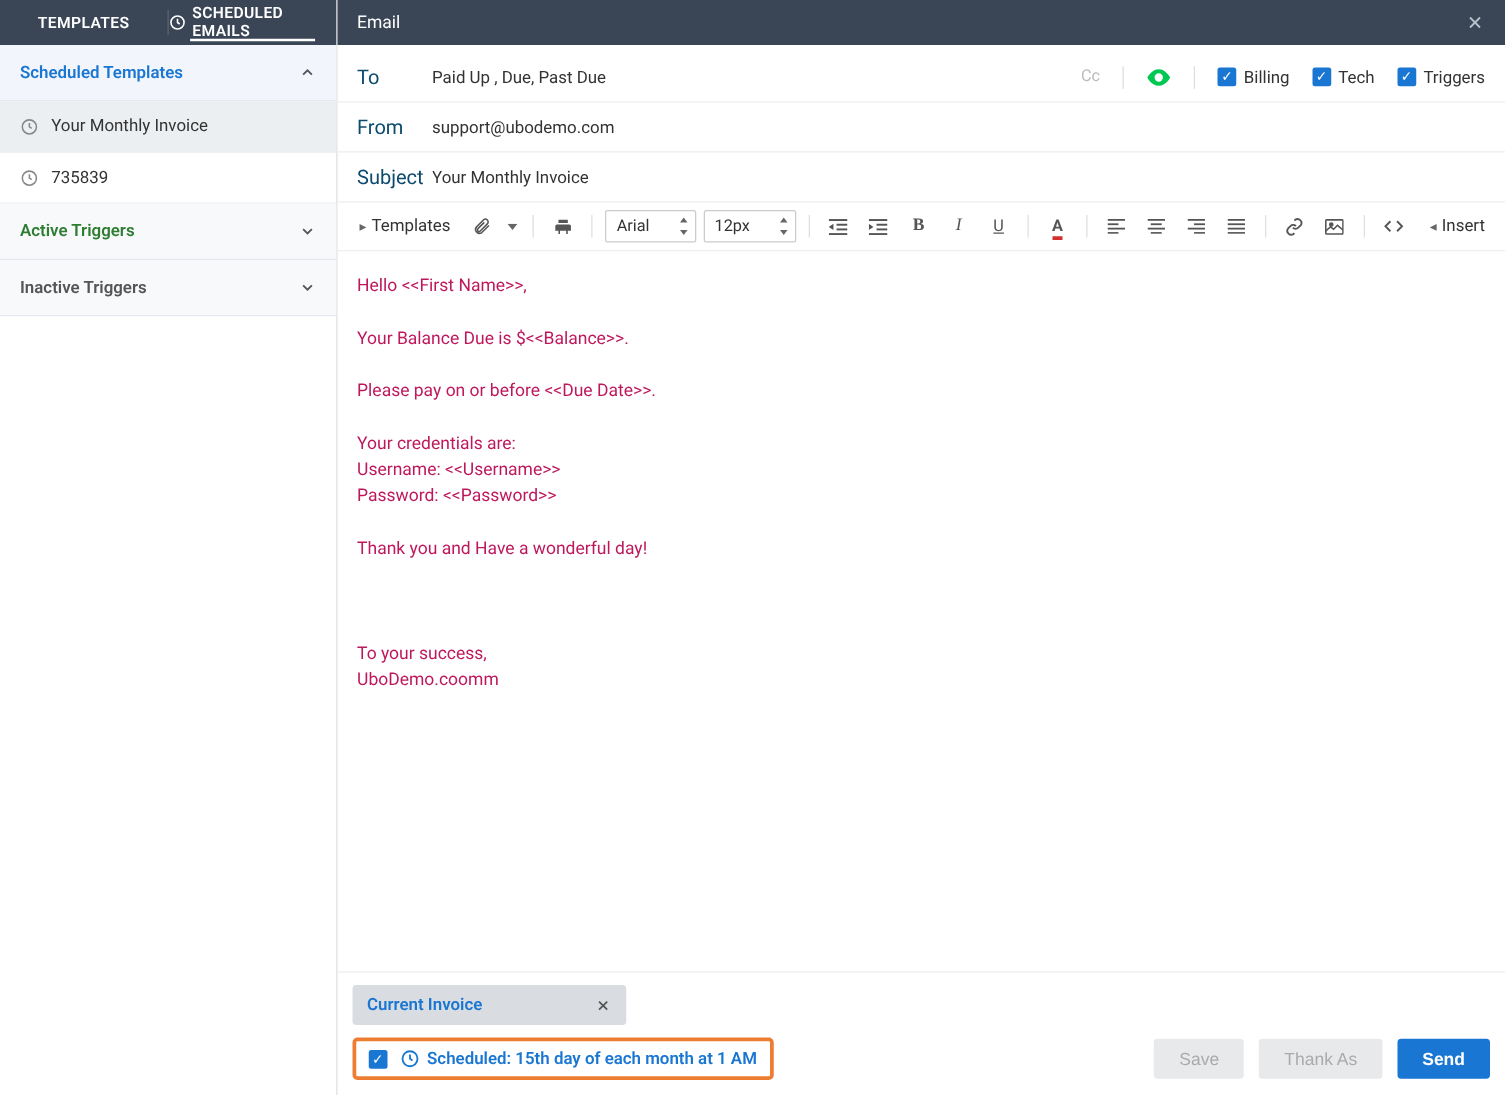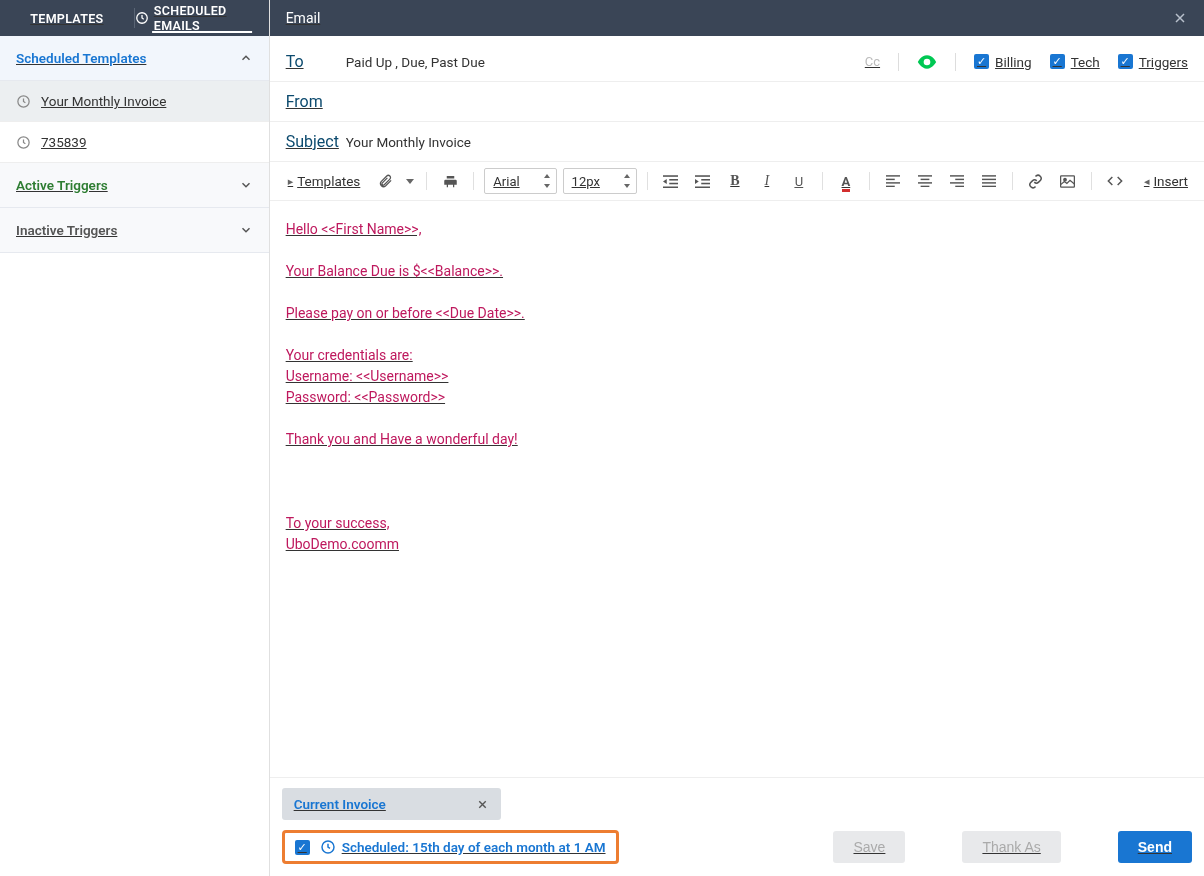--- a/index.html
+++ b/index.html
@@ -1,19 +1,19 @@
 <!DOCTYPE html>
 <html><head>
   <meta charset="utf-8">
   <style>
     * { margin: 0; padding: 0; box-sizing: border-box; }
     body { font-family: -apple-system, BlinkMacSystemFont, 'Segoe UI', Roboto, Arial, sans-serif; font-size: 14px; color: #333; background: #fff; width: 1204px; height: 876px; overflow: hidden; }
     
     
-    .app { display: flex; height: 876px; text-decoration: underline; }
+    .app { display: flex; height: 876px; }
     .sidebar { width: 330px; border-right: 1px solid #e0e0e0; background: #fff; display: flex; flex-direction: column; }
     .main { flex: 1; display: flex; flex-direction: column; }
     
     
     .top-tabs { display: flex; background: #3a4556; height: 36px; }
     .top-tab { flex: 1; display: flex; align-items: center; justify-content: center; color: #fff; font-weight: 600; font-size: 12.5px; letter-spacing: 0.3px; cursor: pointer; }
     .top-tab.active { position: relative; }
     .top-tab.active .tab-underline { position: absolute; bottom: 3px; left: 50%; transform: translateX(-50%); height: 2px; background: #fff; width: calc(100% - 34px); }
     .tab-icon { margin-right: 5px; }
     .tab-sep { width: 1px; background: #5a6575; margin: 8px 0; }
@@ -74,21 +74,21 @@
     .bottom-area { border-top: 1px solid #eee; }
     .attachment-bar { padding: 10px 12px 2px 12px; display: flex; }
     .attachment-chip { background: #d9dde2; border-radius: 3px; padding: 8px 12px; display: inline-flex; align-items: center; gap: 90px; }
     .attachment-name { color: #1976d2; font-weight: 600; font-size: 13.5px; }
     .attachment-x { color: #555; cursor: pointer; }
     
     .footer-row { display: flex; align-items: center; padding: 8px 12px 12px 12px; gap: 12px; }
     .schedule-box { border: 3px solid #ed7d31; border-radius: 4px; padding: 6px 10px; display: inline-flex; align-items: center; gap: 10px; }
     .schedule-text { color: #1976d2; font-weight: 600; font-size: 13.5px; display: inline-flex; align-items: center; gap: 6px; }
     .footer-spacer { flex: 1; }
-    .btn { padding: 8px 20px; border-radius: 3px; border: none; font-size: 14px; cursor: pointer; margin-left: 45px; }
+    .btn { padding: 8px 20px; border-radius: 3px; border: none; font-size: 14px; cursor: pointer; }
     .btn-disabled { background: #e8e9eb; color: #aaa; cursor: default; }
     .btn-primary { background: #1976d2; color: #fff; font-weight: 600; }
     
     svg { display: block; }
   </style>
 </head>
 <body>
 
 <div class="app">
 
@@ -198,20 +198,21 @@
             <span class="chk-box">
                 <span class="chk-mark">✓</span>
               </span>
             <span>Triggers</span>
           </label>
         </div>
       </div>
 
       <div class="form-row">
         <span class="form-label">From</span>
+        <span class="form-value"><input type="text" value="support@ubodemo.com" style=""></span>
       </div>
 
       <div class="form-row">
         <span class="form-label">Subject</span>
         <span class="form-value"><input type="text" value="Your Monthly Invoice" style=""></span>
       </div>
     </div>
 
     <div class="toolbar">
       <span class="tb-templates">

